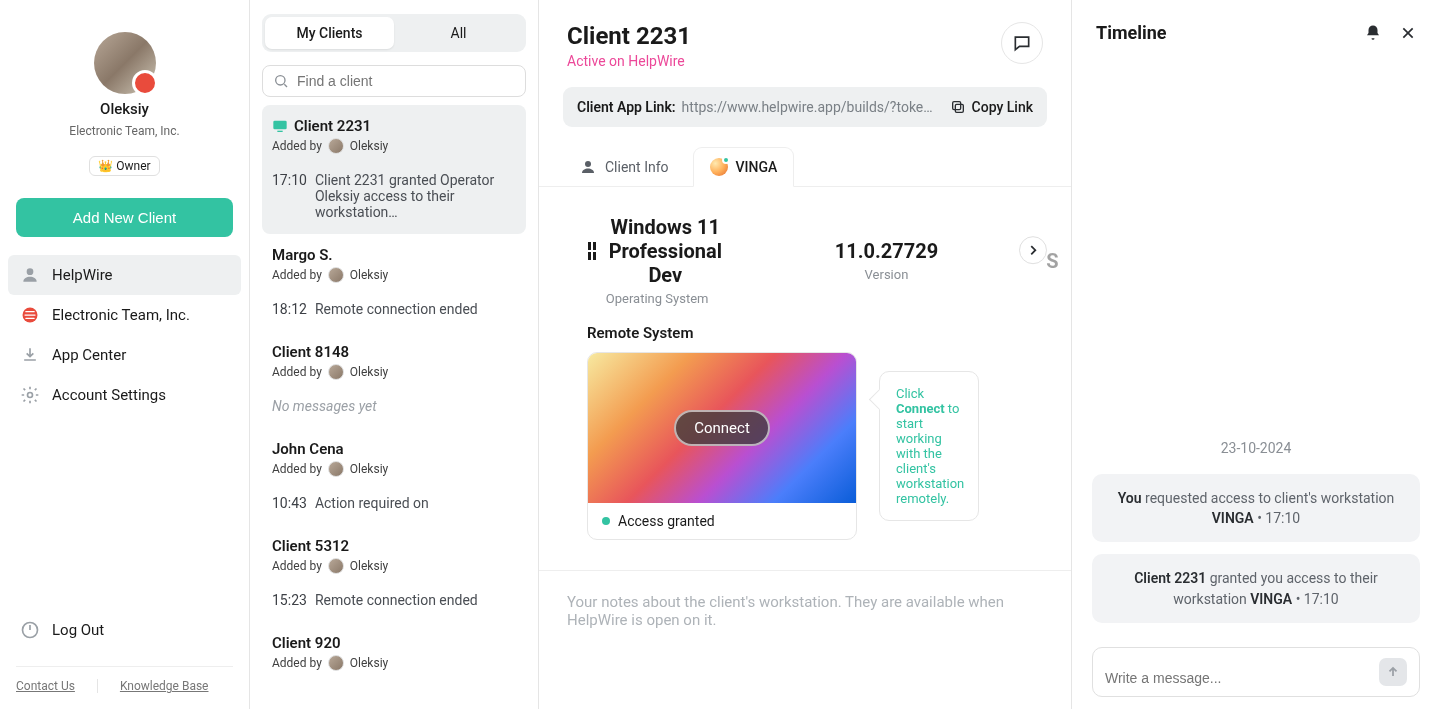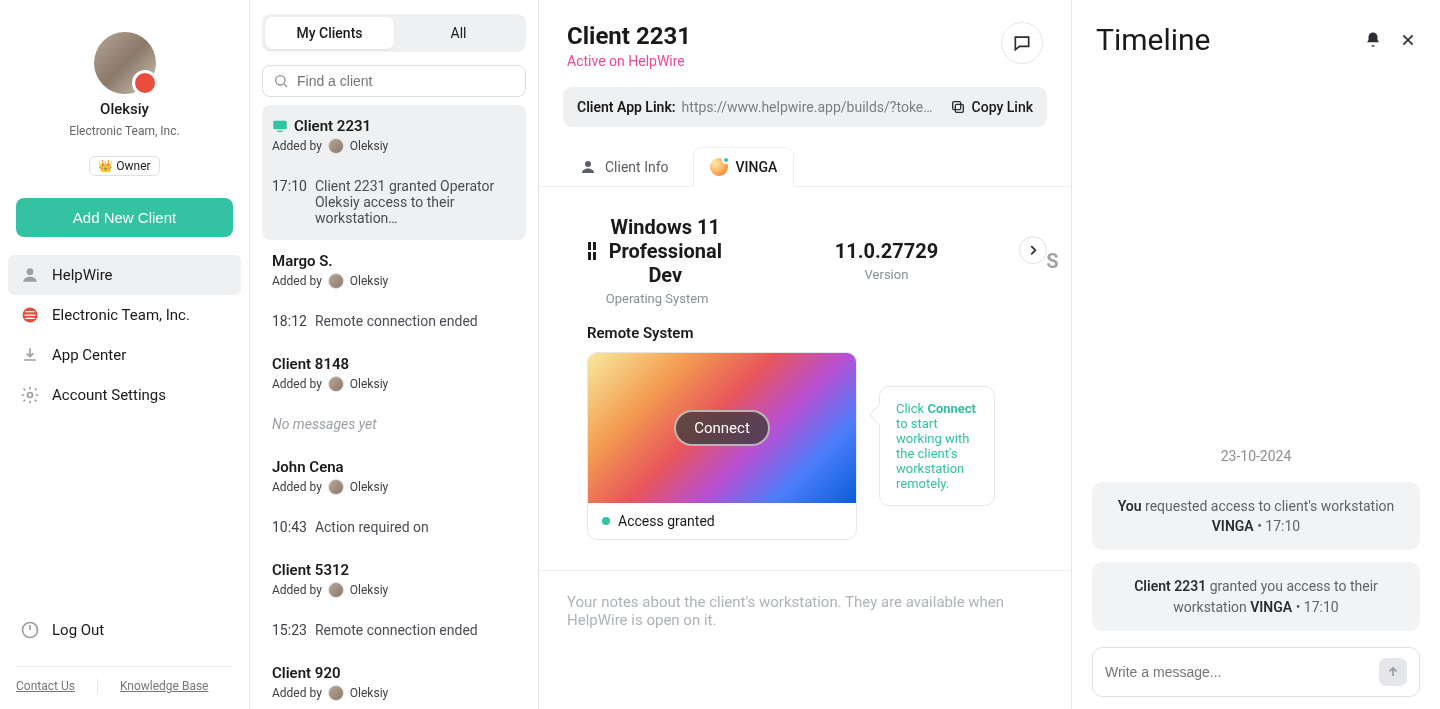--- a/index.html
+++ b/index.html
@@ -26,21 +26,21 @@
 .tab.active { background:#fff; font-weight:500; box-shadow:0 1px 2px rgba(0,0,0,.08); }
 .search { margin-top:13px; display:flex; align-items:center; gap:8px; border:1px solid #ddd; border-radius:8px; padding:7px 10px; }
 .search input { border:none; outline:none; font-size:14px; flex:1; }
 .client-list { margin-top:8px; overflow-y:auto; }
 .client-item { padding:12px 10px 14px 10px; border-radius:8px; cursor:pointer; }
 .client-item.selected { background:#eef0f1; }
 .client-head { display:flex; align-items:center; gap:6px; }
 .client-title { font-size:15px; font-weight:600; }
 .added-by { font-size:12px; color:#404040; display:flex; align-items:center; gap:6px; margin-top:3px; }
 .mini-avatar { width:16px; height:16px; border-radius:50%; background:linear-gradient(135deg,#b8a898,#8a7868); border:1px solid #ddd; }
-.snippet { display:flex; gap:8px; margin-top:24px; font-size:14px; color:#4a4e54; }
+.snippet { display:flex; gap:8px; margin-top:18px; font-size:14px; color:#4a4e54; }
 .snippet .time { color:#3d4046; }
 .snippet.italic { font-style:italic; color:#9ba0a6; }
 .main-panel { flex:1; border-right:1px solid #e5e5e5; display:flex; flex-direction:column; min-width:0; }
 .main-header { padding:22px 28px 18px 28px; display:flex; justify-content:space-between; align-items:flex-start; }
 .main-title { font-size:24px; font-weight:700; }
 .main-sub { font-size:14px; color:#ec4899; margin-top:3px; }
 .chat-btn-round { width:42px; height:42px; border-radius:50%; border:1px solid #e6e6e6; background:#fff; display:flex; align-items:center; justify-content:center; cursor:pointer; }
 .link-row { margin:0 24px; background:#eef0f1; border-radius:9px; padding:12px 14px; display:flex; align-items:center; justify-content:space-between; font-size:14px; }
 .link-left { display:flex; gap:6px; min-width:0; }
 .link-label { font-weight:600; }
@@ -61,31 +61,31 @@
 .remote-heading { font-size:15px; font-weight:600; margin-bottom:10px; }
 .remote-row { display:flex; gap:22px; align-items:center; }
 .screen-card { width:270px; border:1px solid #e6e6e6; border-radius:10px; overflow:hidden; }
 .screen-image { height:150px; position:relative; background:linear-gradient(135deg,#f7e9a0 0%,#f39c50 25%,#e8555b 45%,#b94fd1 62%,#4b7efb 80%,#0a5dd8 100%); display:flex; align-items:center; justify-content:center; }
 .connect-pill { background:rgba(60,60,60,.78); color:#fff; font-size:15px; padding:7px 18px; border:2px solid rgba(255,255,255,.6); border-radius:18px; cursor:pointer; }
 .arrow-overlay { position:absolute; left:-28px; top:70px; display:flex; align-items:center; }
 .arrow-line { width:96px; height:4px; background:#e53935; }
 .arrow-head { width:0; height:0; border-top:10px solid transparent; border-bottom:10px solid transparent; border-left:16px solid #e53935; }
 .status-row { padding:10px 14px; display:flex; align-items:center; gap:8px; font-size:14px; }
 .dot-green { width:8px; height:8px; border-radius:50%; background:#33c3a2; }
-.tip-card { border:1px solid #e6e6e6; border-radius:10px; padding:14px 16px; width:116px; font-size:13px; color:#33c3a2; position:relative; }
+.tip-card { border:1px solid #e6e6e6; border-radius:10px; padding:14px 16px; width:100px; font-size:13px; color:#33c3a2; position:relative; }
 .tip-card::before { content:''; position:absolute; left:-8px; top:20px; width:14px; height:14px; background:#fff; border-left:1px solid #e6e6e6; border-bottom:1px solid #e6e6e6; transform:rotate(45deg); }
 .notes-area { border-top:1px solid #eee; margin-top:30px; padding:22px 28px; font-size:15px; color:#aeb3b8; }
 .timeline-panel { width:368px; display:flex; flex-direction:column; }
 .timeline-head { display:flex; align-items:center; justify-content:space-between; padding:22px 24px 8px 24px; }
-.timeline-title { font-size:30px; font-weight:400; }
+.timeline-title { font-size:18px; font-weight:700; }
 .timeline-body { flex:1; display:flex; flex-direction:column; justify-content:flex-end; padding:12px 20px; gap:12px; }
 .date-chip { text-align:center; font-size:14px; color:#8a8f95; margin-bottom:6px; }
 .event-card { background:#f2f3f5; border-radius:10px; padding:14px 16px; font-size:14px; color:#5f646b; text-align:center; line-height:1.45; }
 .event-card b { color:#2a2d31; font-weight:600; }
-.compose { display:flex; align-items:center; gap:0; padding:10px 12px; border:1px solid #e0e0e0; border-radius:10px; margin-top:4px; }
+.compose { display:flex; align-items:flex-end; gap:0; padding:10px 12px; border:1px solid #e0e0e0; border-radius:10px; margin-top:12px; }
 .compose input { border:none; outline:none; flex:1; font-size:14px; }
 .send-btn { width:28px; height:28px; border-radius:7px; background:#e4e6e9; display:flex; align-items:center; justify-content:center; color:#9ba0a6; cursor:pointer; }
 svg { display:block; }
 .monitor-icon { color:#33c3a2; }
 .win-icon { width:18px; height:18px; display:inline-grid; grid-template-columns:1fr 1fr; grid-template-rows:1fr 1fr; gap:2px; }
 .win-icon span { background:#1a1a1a; }
 .divider-v { width:1px; background:#e5e5e5; margin:0 8px; }
 </style>
 </head>
 <body>

